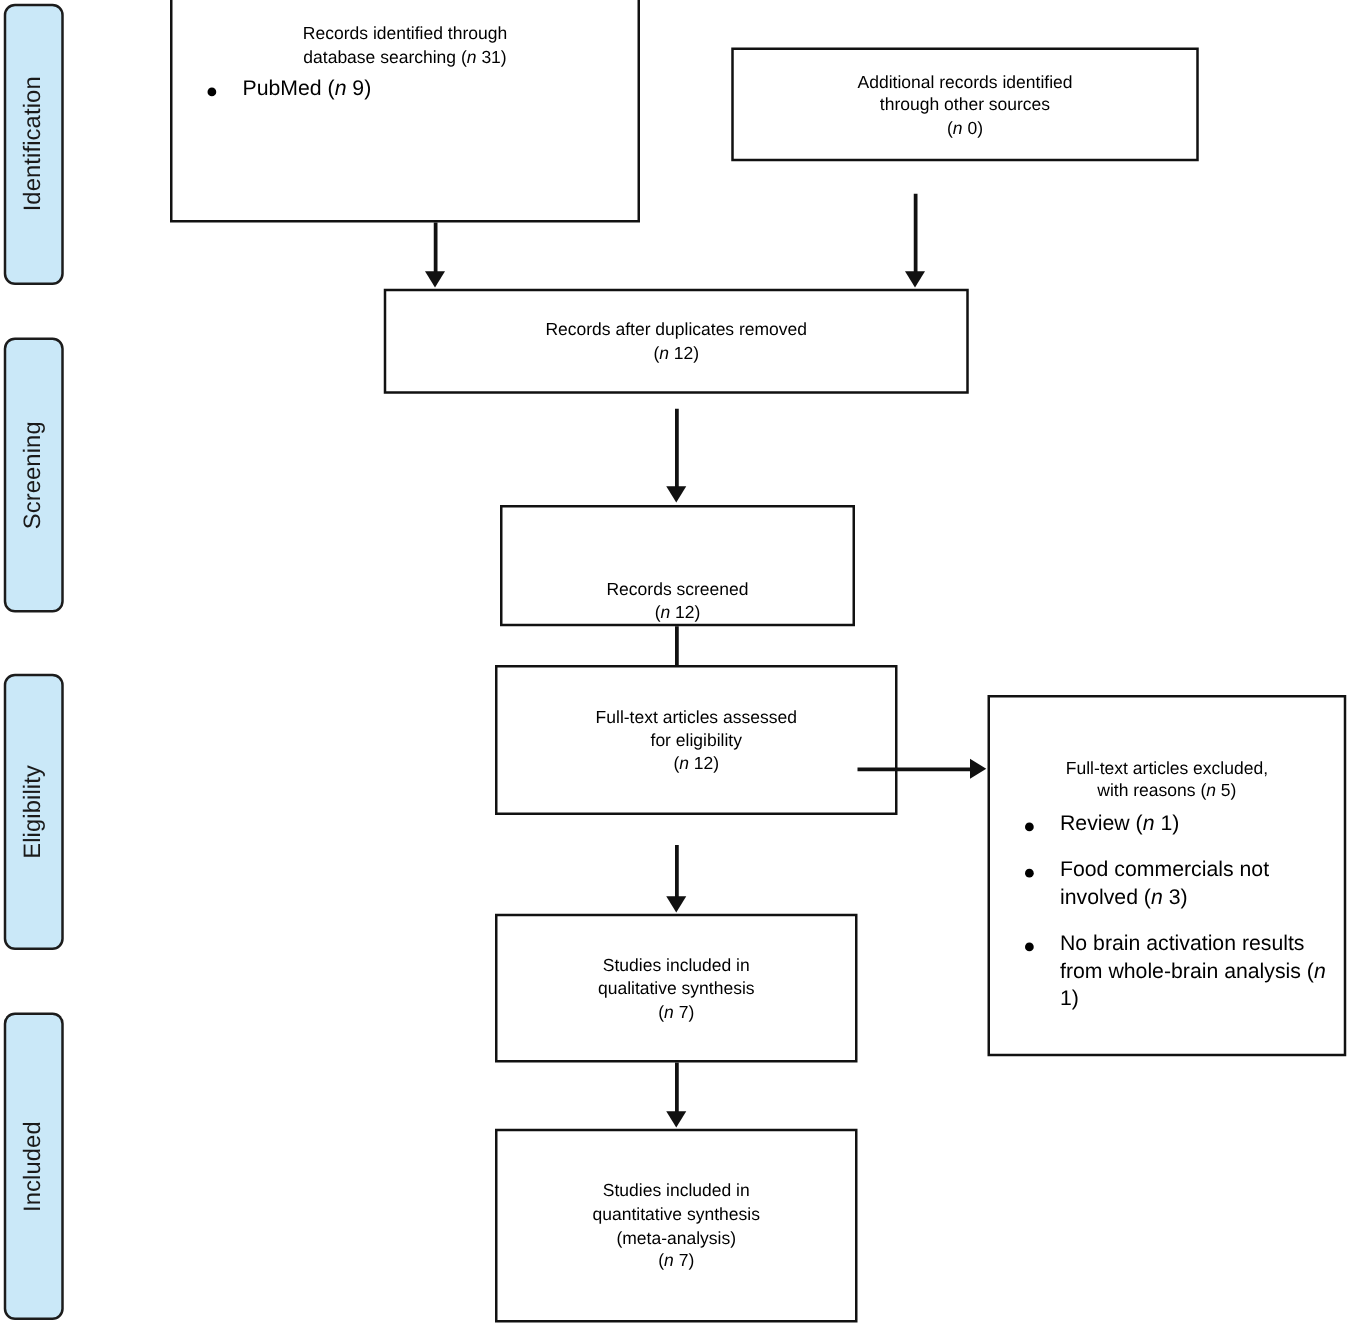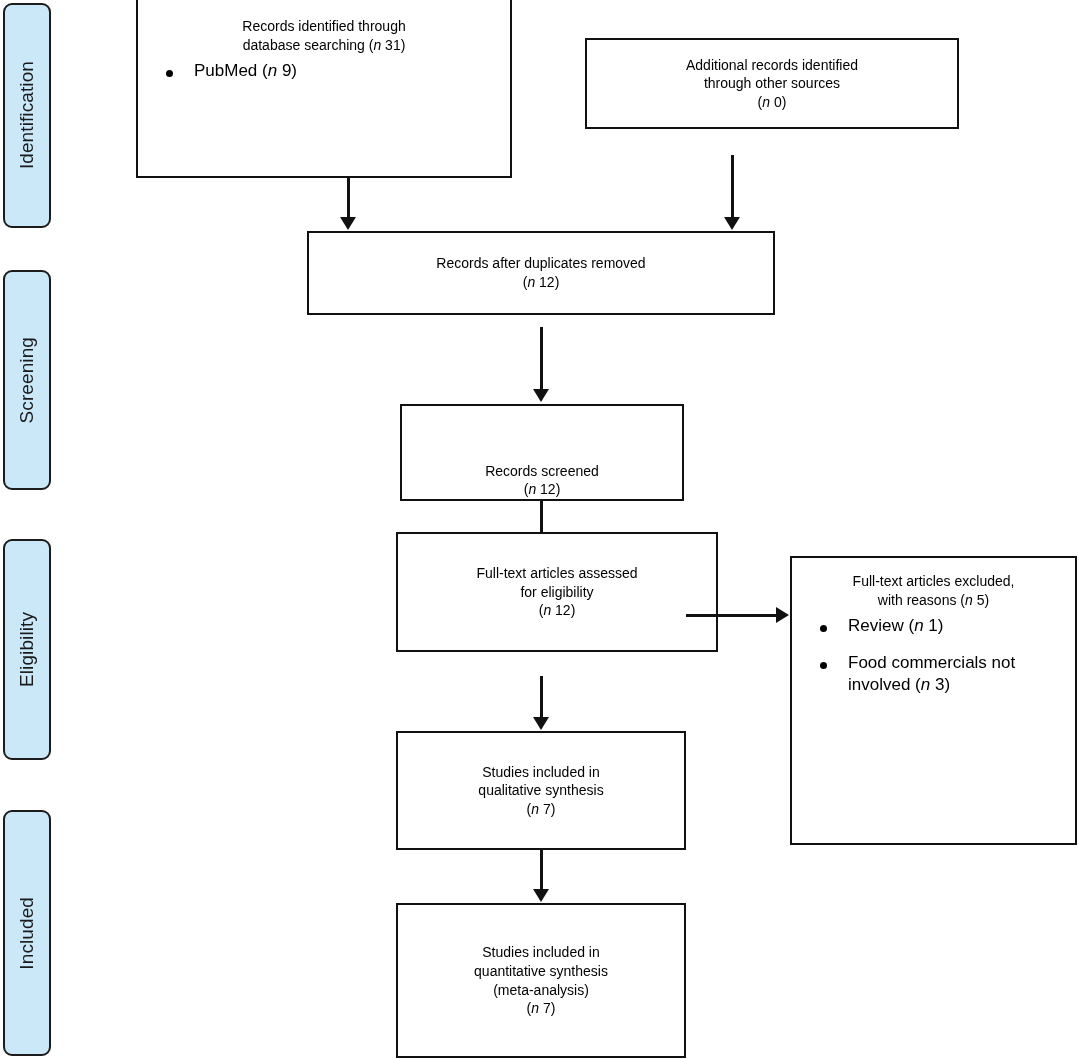--- a/index.html
+++ b/index.html
@@ -178,26 +178,27 @@
 
   <div class="flow-box" style="left:396px; top:532px; width:322px; height:120px;">
     <div class="box-heading">Full-text articles assessed
 for eligibility
 (<em>n</em> 12)</div>
   </div>
 
   <div class="conn-h" style="left:686px; top:614px; width:92px;"></div>
   <div class="arrow-right" style="left:776px; top:606.5px;"></div>
 
-  <div class="flow-box" style="left:790px; top:556px; width:287px; height:289px; justify-content:flex-start; padding-top:14px;">
+  <div class="flow-box" style="left:790px; top:556px; width:287px; height:289px; justify-content:center; padding-top:14px;">
     <div class="box-heading">Full-text articles excluded,
 with reasons (<em>n</em> 5)</div>
     <ul class="bullet-list spaced">
       <li>Review (<em>n</em> 1)</li>
       <li>Food commercials not involved (<em>n</em> 3)</li>
+      <li>No brain activation results from whole-brain analysis (<em>n</em> 1)</li>
     </ul>
   </div>
 
   <div class="conn-v" style="left:540px; top:676px; height:43px;"></div>
   <div class="arrow-down" style="left:532.5px; top:717px;"></div>
 
   <div class="flow-box" style="left:396px; top:731px; width:290px; height:119px;">
     <div class="box-heading">Studies included in
 qualitative synthesis
 (<em>n</em> 7)</div>

